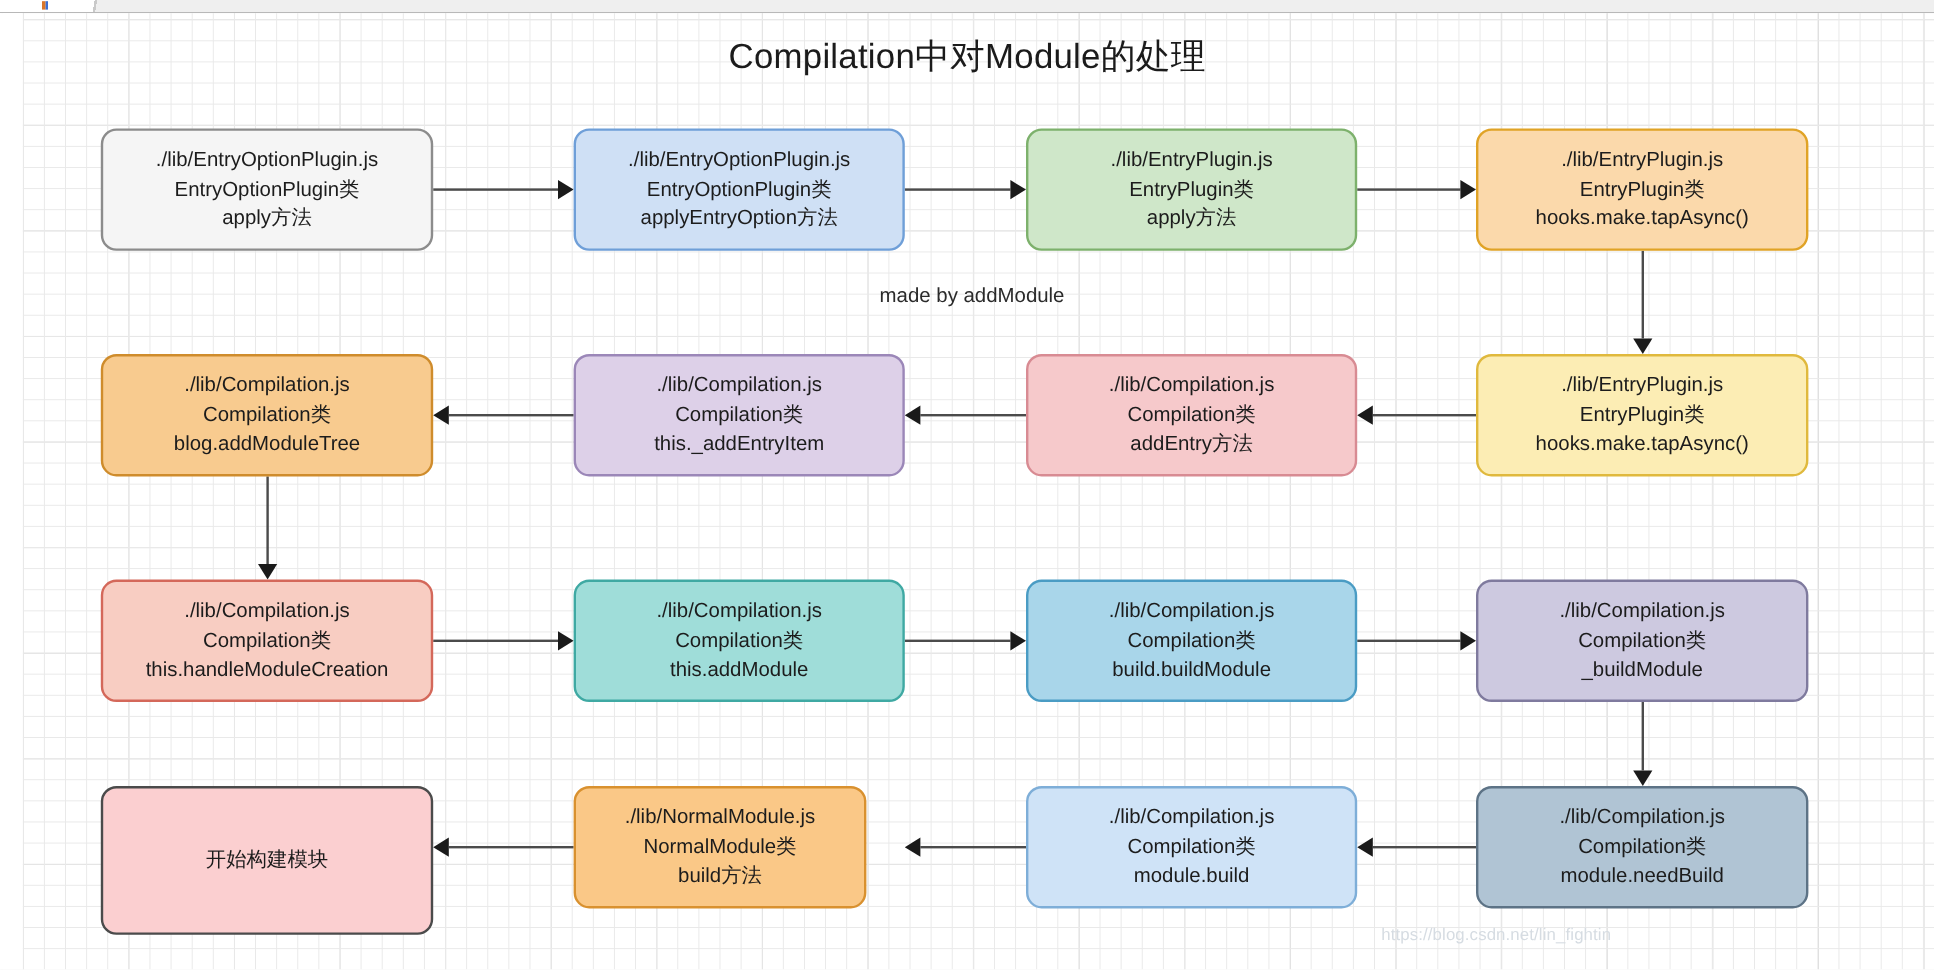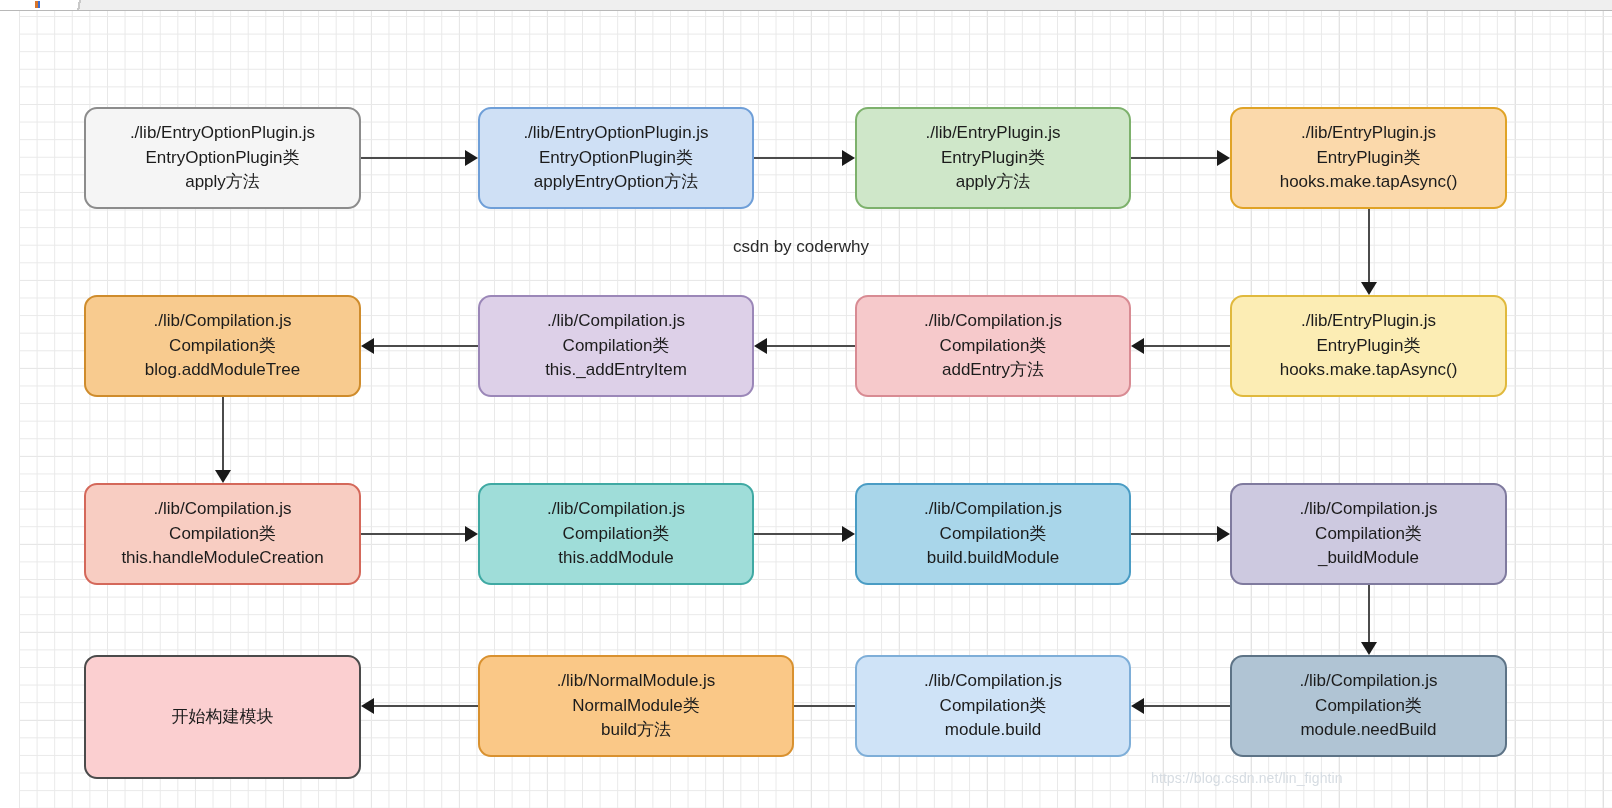--- a/index.html
+++ b/index.html
@@ -163,21 +163,22 @@
   <div class="tabstrip">
     <div class="tabstrip-left"></div>
     <div class="tabstrip-favicon"></div>
     <div class="tabstrip-favicon2"></div>
     <div class="tabstrip-tabshape"></div>
   </div>
 
   <div class="canvas">
     <div class="canvas-leftmask"></div>
 
-    <div class="author-note">csdn by coderwhy</div>
+    <div class="diagram-title">Compilation中对Module的处理</div>
+    <div class="author-note">made by addModule</div>
     <div class="watermark">https://blog.csdn.net/lin_fightin</div>
 
     <div id="edge-layer">
         <div class="conn h" style="left: 361px; top: 146px; width: 104px;"></div>
         <div class="arrowhead right" style="left: 465px; top: 139px;"></div>
         <div class="conn h" style="left: 754px; top: 146px; width: 88px;"></div>
         <div class="arrowhead right" style="left: 842px; top: 139px;"></div>
         <div class="conn h" style="left: 1131px; top: 146px; width: 86px;"></div>
         <div class="arrowhead right" style="left: 1217px; top: 139px;"></div>
         <div class="conn v" style="left: 1367.5px; top: 198px; height: 73px;"></div>
@@ -269,21 +270,21 @@
         <div class="node" style="left: 1230px; top: 644px; width: 277px; height: 102px; background: rgb(176, 196, 212); border-color: rgb(93, 115, 134);">
           <span class="ln">./lib/Compilation.js</span>
           <span class="ln">Compilation类</span>
           <span class="ln">module.needBuild</span>
         </div>
         <div class="node" style="left: 855px; top: 644px; width: 276px; height: 102px; background: rgb(207, 227, 247); border-color: rgb(126, 174, 216);">
           <span class="ln">./lib/Compilation.js</span>
           <span class="ln">Compilation类</span>
           <span class="ln">module.build</span>
         </div>
-        <div class="node" style="left: 478px; top: 644px; width: 316px; height: 102px; background: rgb(250, 200, 135); border-color: rgb(217, 145, 47);">
+        <div class="node" style="left: 478px; top: 644px; width: 244px; height: 102px; background: rgb(250, 200, 135); border-color: rgb(217, 145, 47);">
           <span class="ln">./lib/NormalModule.js</span>
           <span class="ln">NormalModule类</span>
           <span class="ln">build方法</span>
         </div>
         <div class="node" style="left: 84px; top: 644px; width: 277px; height: 124px; background: rgb(251, 207, 208); border-color: rgb(75, 75, 75);">
           <span class="ln">开始构建模块</span>
         </div>
       </div>
   </div>
 

